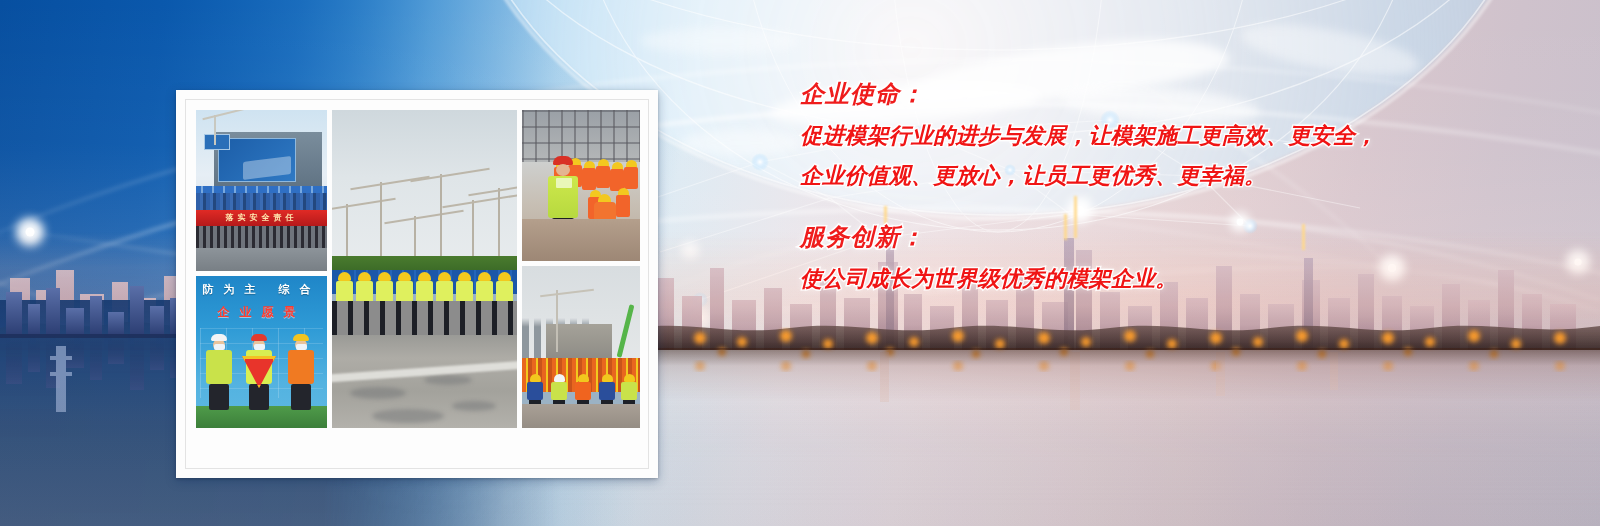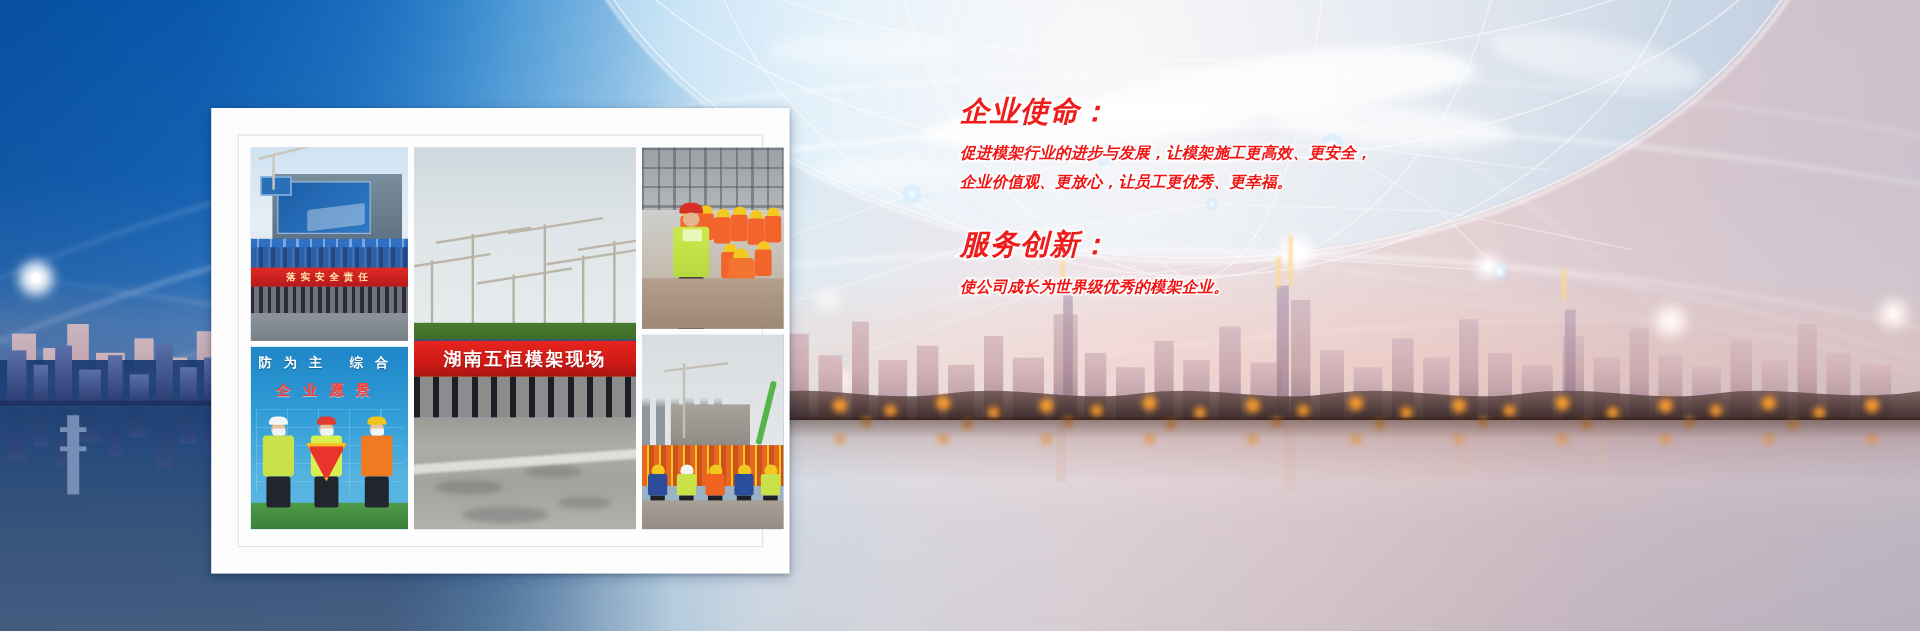--- a/index.html
+++ b/index.html
@@ -138,21 +138,21 @@
     position:absolute; left:0; right:0; bottom:0; height:150px;
     background:linear-gradient(180deg, rgba(90,96,120,0.0) 0%, rgba(96,100,120,0.10) 40%, rgba(104,106,124,0.16) 100%);
   }
 
   
   .collage {
     position:absolute;
     left:176px; top:90px;
     width:482px; height:388px;
     background:#fdfdfd;
-    padding:22px;
+    padding:9px;
     box-shadow:0 3px 10px rgba(10,40,90,0.30), 0 1px 3px rgba(0,0,0,0.22);
   }
   .collage-inner {
     position:relative;
     width:100%; height:100%;
     border:1px solid #e3e3e3;
   }
   .ph {
     position:absolute;
     overflow:hidden;
@@ -277,21 +277,21 @@
   .blk:last-child { margin-bottom:0; }
   .hd {
     font-size:24px; font-weight:bold; color:#ef1c1c;
     letter-spacing:1px; line-height:1.35;
     -webkit-text-stroke:3px rgba(255,255,255,0.92);
     paint-order:stroke fill;
     text-shadow:0 0 7px rgba(255,255,255,0.95), 0 0 2px rgba(255,255,255,1);
     margin-bottom:6px;
   }
   .ln {
-    font-size:13px; color:#f01414; font-weight:600;
+    font-size:22px; color:#f01414; font-weight:600;
     line-height:1.78; letter-spacing:0.2px; white-space:nowrap;
     -webkit-text-stroke:2.6px rgba(255,255,255,0.90);
     paint-order:stroke fill;
     text-shadow:0 0 6px rgba(255,255,255,0.95), 0 0 2px rgba(255,255,255,1);
   }
 </style>
 </head>
 <body>
 
 <div class="banner">
@@ -698,23 +698,20 @@
             <u style="left:84px"></u>
           <b style="left:106px"></b>
             <u style="left:104px"></u>
           <b style="left:126px"></b>
             <u style="left:124px"></u>
           <b style="left:146px"></b>
             <u style="left:144px"></u>
           <b style="left:166px"></b>
             <u style="left:164px"></u>
         </div>
-        <div class="p3-banner">
-            <span>湖南五恒模架现场</span>
-          </div>
         <div class="p3-legs"></div>
         <div class="p3-road">
           <div class="p3-puddle" style="left:18px;  top:52px; width:56px; height:12px;"></div>
           <div class="p3-puddle" style="left:92px;  top:40px; width:48px; height:10px;"></div>
           <div class="p3-puddle" style="left:40px;  top:74px; width:72px; height:14px;"></div>
           <div class="p3-puddle" style="left:120px; top:66px; width:44px; height:10px;"></div>
         </div>
       </div>
 
       <div class="ph ph-4">

